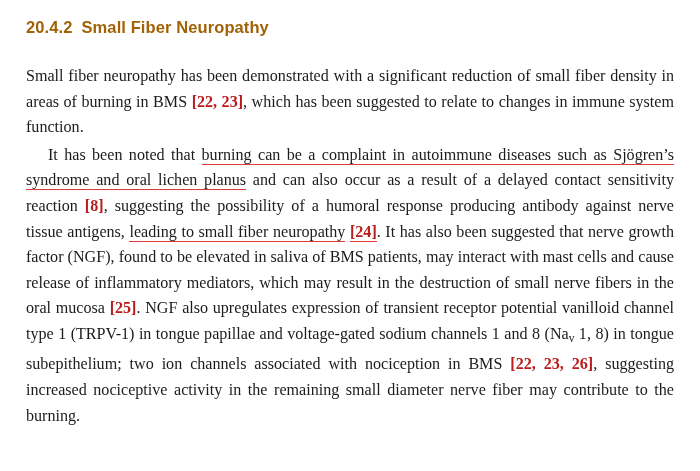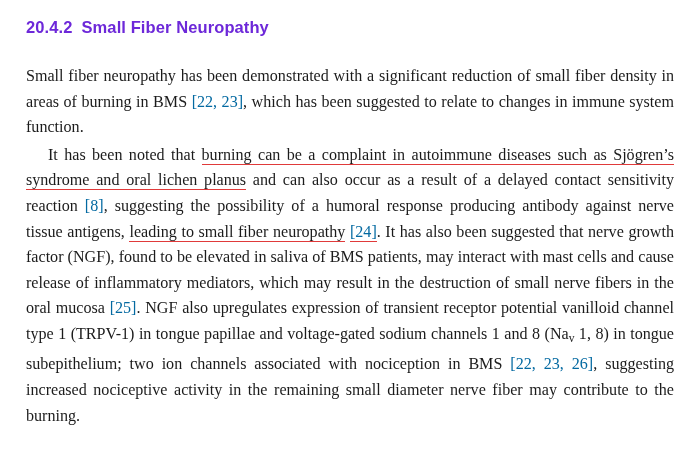--- a/index.html
+++ b/index.html
@@ -18,21 +18,21 @@
     position: relative;
     width: 700px;
     height: 471px;
     box-sizing: border-box;
     padding: 18px 26px 0 26px;
   }
   h2.section-heading {
     font-family: "Liberation Sans", sans-serif;
     font-size: 16.5px;
     font-weight: bold;
-    color: #6d28d9;
+    color: #a16207;
     margin: 0 0 26px 0;
     letter-spacing: 0.1px;
   }
   h2.section-heading .num {
     margin-right: 9px;
   }
   p.body-text {
     font-size: 16.1px;
     line-height: 25.6px;
     margin: 0;
@@ -42,21 +42,22 @@
     -webkit-hyphens: auto;
     hyphens: auto;
   }
   p.body-text + p.body-text {
     margin-top: 2px;
   }
   .indent {
     text-indent: 22px;
   }
   .cite {
-    color: #0369a1;
+    color: #b91c1c;
+    font-weight: bold;
   }
   .ul-red {
     border-bottom: 1.2px solid #e03a3a;
     padding-bottom: 1px;
   }
   .sub {
     font-size: 11.5px;
     vertical-align: -0.25em;
   }
 </style>

